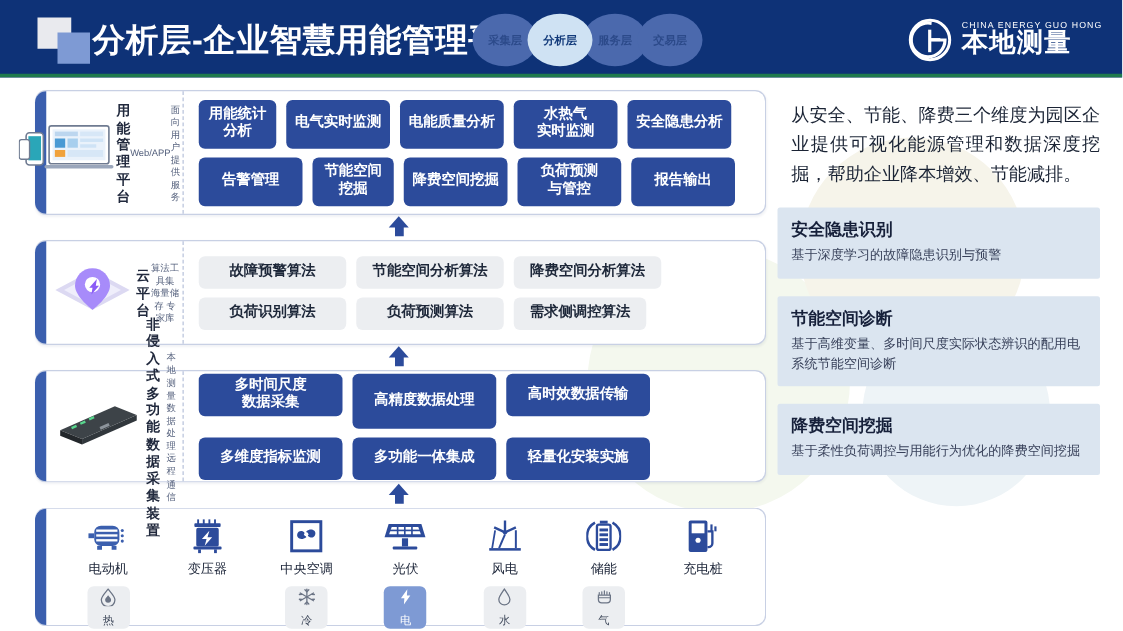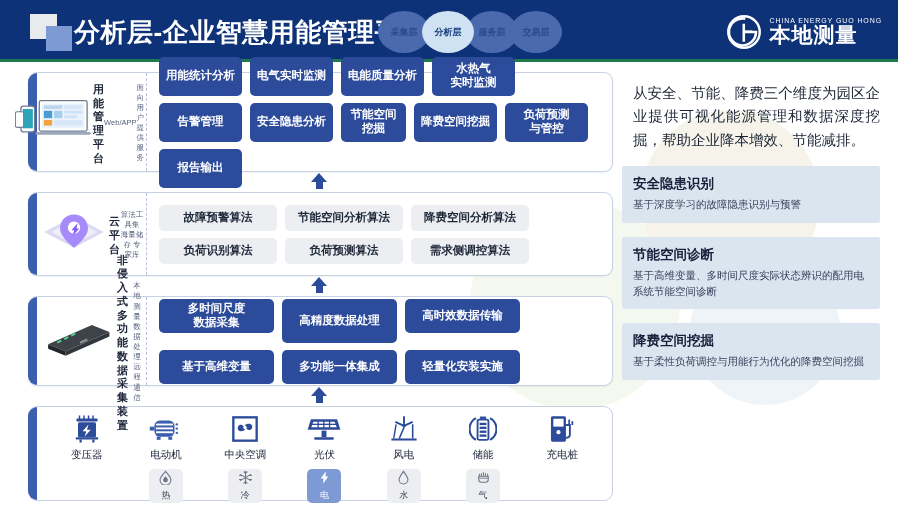--- a/index.html
+++ b/index.html
@@ -172,26 +172,26 @@
      <rect x="22" y="38" width="60" height="3" rx="1.5" fill="#9aa6bb"></rect>
      <rect x="6" y="10" width="15" height="28" rx="3" fill="#ffffff" stroke="#6f7b91" stroke-width="1.4"></rect>
      <rect x="8" y="13" width="11" height="21" fill="#2aa6b8"></rect>
      <rect x="0" y="16" width="9" height="17" rx="2" fill="#ffffff" stroke="#6f7b91" stroke-width="1.2"></rect>
    </svg></div>
             <div class="band-icon-title">用能管理平台</div>
             <div class="band-icon-sub">Web/APP</div>
             <div class="band-icon-sub">面向用户提供服务</div>
           </div>
           <div class="band-tiles">
-            <div class="tile solid" style="width: 83px; height: 39px;">用能统计分析</div>
+            <div class="tile solid" style="width: 62px; height: 39px;">用能统计分析</div>
             <div class="tile solid" style="width: 83px; height: 39px;">电气实时监测</div>
             <div class="tile solid" style="width: 83px; height: 39px;">电能质量分析</div>
             <div class="tile solid" style="width: 83px; height: 39px;">水热气<br>实时监测</div>
+            <div class="tile solid" style="width: 83px; height: 39px;">安全隐患分析</div>
             <div class="tile solid" style="width: 83px; height: 39px;">告警管理</div>
-            <div class="tile solid" style="width: 83px; height: 39px;">安全隐患分析</div>
             <div class="tile solid" style="width: 65px; height: 39px;">节能空间挖掘</div>
             <div class="tile solid" style="width: 83px; height: 39px;">降费空间挖掘</div>
             <div class="tile solid" style="width: 83px; height: 39px;">负荷预测<br>与管控</div>
             <div class="tile solid" style="width: 83px; height: 39px;">报告输出</div>
           </div>
         </div>
       </div>
       <div class="arrow-row">
         <div class="arrow-up">
           <div class="stem"></div>
@@ -211,21 +211,21 @@
    </svg></div>
             <div class="band-icon-title">云平台</div>
             <div class="band-icon-sub">算法工具集 海量储存 专家库</div>
           </div>
           <div class="band-tiles">
             <div class="tile grey" style="width: 118px; height: 26px;">故障预警算法</div>
             <div class="tile grey" style="width: 118px; height: 26px;">节能空间分析算法</div>
             <div class="tile grey" style="width: 118px; height: 26px;">降费空间分析算法</div>
             <div class="tile grey" style="width: 118px; height: 26px;">负荷识别算法</div>
             <div class="tile grey" style="width: 118px; height: 26px;">负荷预测算法</div>
-            <div class="tile grey" style="width: 118px; height: 26px;">需求侧调控算法</div>
+            <div class="tile grey" style="width: 106px; height: 26px;">需求侧调控算法</div>
           </div>
         </div>
       </div>
       <div class="arrow-row">
         <div class="arrow-up">
           <div class="stem"></div>
           <div class="head"></div>
         </div>
       </div>
       <div class="band-wrap">
@@ -241,80 +241,80 @@
      <rect x="36" y="19" width="5" height="2.2" fill="#58d68d" transform="rotate(-24 36 19)"></rect>
      <rect x="46" y="27" width="9" height="2.6" fill="#8d949b" transform="rotate(-24 46 27)"></rect>
    </svg></div>
             <div class="band-icon-title">非侵入式<br>多功能数据采集装置</div>
             <div class="band-icon-sub">本地测量 数据处理 远程通信</div>
           </div>
           <div class="band-tiles">
             <div class="tile solid" style="width: 115px; height: 34px;">多时间尺度<br>数据采集</div>
             <div class="tile solid" style="width: 115px; height: 44px;">高精度数据处理</div>
             <div class="tile solid" style="width: 115px; height: 34px;">高时效数据传输</div>
-            <div class="tile solid" style="width: 115px; height: 34px;">基于高维变量</div>
+            <div class="tile solid" style="width: 115px; height: 34px;">多维度指标监测</div>
             <div class="tile solid" style="width: 115px; height: 34px;">多功能一体集成</div>
             <div class="tile solid" style="width: 115px; height: 34px;">轻量化安装实施</div>
           </div>
         </div>
       </div>
       <div class="arrow-row">
         <div class="arrow-up">
           <div class="stem"></div>
           <div class="head"></div>
         </div>
       </div>
       <div id="device-band" style="height: 95px;">
         <div class="band-accent"></div>
         <div id="device-inner">
           <div id="device-row">
+            <div class="device">
+              <div style="height: 32px; display: flex; align-items: center;">
+                <svg viewBox="0 0 44 36" width="34" height="28">
+     <rect x="7" y="7" width="26" height="21" rx="7" fill="#3b5fae"></rect>
+     <rect x="9" y="11" width="22" height="2.4" fill="#ffffff"></rect>
+     <rect x="9" y="16" width="22" height="2.4" fill="#ffffff"></rect>
+     <rect x="9" y="21" width="22" height="2.4" fill="#ffffff"></rect>
+     <circle cx="36" cy="12" r="1.6" fill="#3b5fae"></circle>
+                  <circle cx="36" cy="17.5" r="1.6" fill="#3b5fae"></circle>
+                  <circle cx="36" cy="23" r="1.6" fill="#3b5fae"></circle>
+     <rect x="1" y="15" width="6" height="5" fill="#3b5fae"></rect>
+     <rect x="10" y="28" width="5" height="4" fill="#3b5fae"></rect>
+                  <rect x="25" y="28" width="5" height="4" fill="#3b5fae"></rect>
+   </svg>
+              </div>
+              <div class="device-label">电动机</div>
+              <div class="device-badge">
+                <div><svg viewBox="0 0 22 22" width="15" height="15">
+     <path d="M11 2 C6 8 3 11 3 14.5 A8 8 0 0 0 19 14.5 C19 11 16 8 11 2z" fill="none" stroke="#6b7485" stroke-width="1.5"></path>
+     <path d="M11 9 c-2.5 3-3.5 4-3.5 5.5 a3.5 3.5 0 0 0 7 0 C14.5 13 13.5 12 11 9z" fill="#6b7485"></path>
+   </svg></div>
+                <div class="device-badge-text">热</div>
+              </div>
+            </div>
             <div class="device">
               <div style="height: 32px; display: flex; align-items: center;">
                 <svg viewBox="0 0 40 40" width="30" height="30">
      <rect x="9" y="2" width="2" height="5" fill="#2c4b9b"></rect>
                   <rect x="15" y="2" width="2" height="5" fill="#2c4b9b"></rect>
      <rect x="21" y="2" width="2" height="5" fill="#2c4b9b"></rect>
                   <rect x="27" y="2" width="2" height="5" fill="#2c4b9b"></rect>
      <rect x="6" y="6" width="28" height="4" rx="1" fill="#2c4b9b"></rect>
      <rect x="8" y="11" width="24" height="20" rx="2" fill="#2c4b9b"></rect>
      <path d="M22 14 l-8 9 h5 l-2 7 8-9 h-5z" fill="#ffffff"></path>
      <rect x="5" y="31" width="30" height="3" rx="1" fill="#2c4b9b"></rect>
      <rect x="10" y="34" width="3" height="4" fill="#2c4b9b"></rect>
                   <rect x="27" y="34" width="3" height="4" fill="#2c4b9b"></rect>
    </svg>
               </div>
               <div class="device-label">变压器</div>
               <div class="device-badge empty"></div>
             </div>
             <div class="device">
               <div style="height: 32px; display: flex; align-items: center;">
-                <svg viewBox="0 0 44 36" width="34" height="28">
-     <rect x="7" y="7" width="26" height="21" rx="7" fill="#3b5fae"></rect>
-     <rect x="9" y="11" width="22" height="2.4" fill="#ffffff"></rect>
-     <rect x="9" y="16" width="22" height="2.4" fill="#ffffff"></rect>
-     <rect x="9" y="21" width="22" height="2.4" fill="#ffffff"></rect>
-     <circle cx="36" cy="12" r="1.6" fill="#3b5fae"></circle>
-                  <circle cx="36" cy="17.5" r="1.6" fill="#3b5fae"></circle>
-                  <circle cx="36" cy="23" r="1.6" fill="#3b5fae"></circle>
-     <rect x="1" y="15" width="6" height="5" fill="#3b5fae"></rect>
-     <rect x="10" y="28" width="5" height="4" fill="#3b5fae"></rect>
-                  <rect x="25" y="28" width="5" height="4" fill="#3b5fae"></rect>
-   </svg>
-              </div>
-              <div class="device-label">电动机</div>
-              <div class="device-badge">
-                <div><svg viewBox="0 0 22 22" width="15" height="15">
-     <path d="M11 2 C6 8 3 11 3 14.5 A8 8 0 0 0 19 14.5 C19 11 16 8 11 2z" fill="none" stroke="#6b7485" stroke-width="1.5"></path>
-     <path d="M11 9 c-2.5 3-3.5 4-3.5 5.5 a3.5 3.5 0 0 0 7 0 C14.5 13 13.5 12 11 9z" fill="#6b7485"></path>
-   </svg></div>
-                <div class="device-badge-text">热</div>
-              </div>
-            </div>
-            <div class="device">
-              <div style="height: 32px; display: flex; align-items: center;">
                 <svg viewBox="0 0 36 36" width="28" height="28">
      <rect x="3" y="3" width="30" height="30" fill="none" stroke="#2c4b9b" stroke-width="3"></rect>
      <path d="M18 13 c5-4 11-1 9 4 -2 4-8 3-9-4z" fill="#2c4b9b"></path>
      <path d="M18 19 c-5 4-11 1-9-4 2-4 8-3 9 4z" fill="#2c4b9b"></path>
      <circle cx="18" cy="16" r="2.2" fill="#ffffff"></circle>
    </svg>
               </div>
               <div class="device-label">中央空调</div>
               <div class="device-badge">
                 <div><svg viewBox="0 0 22 22" width="15" height="15">

